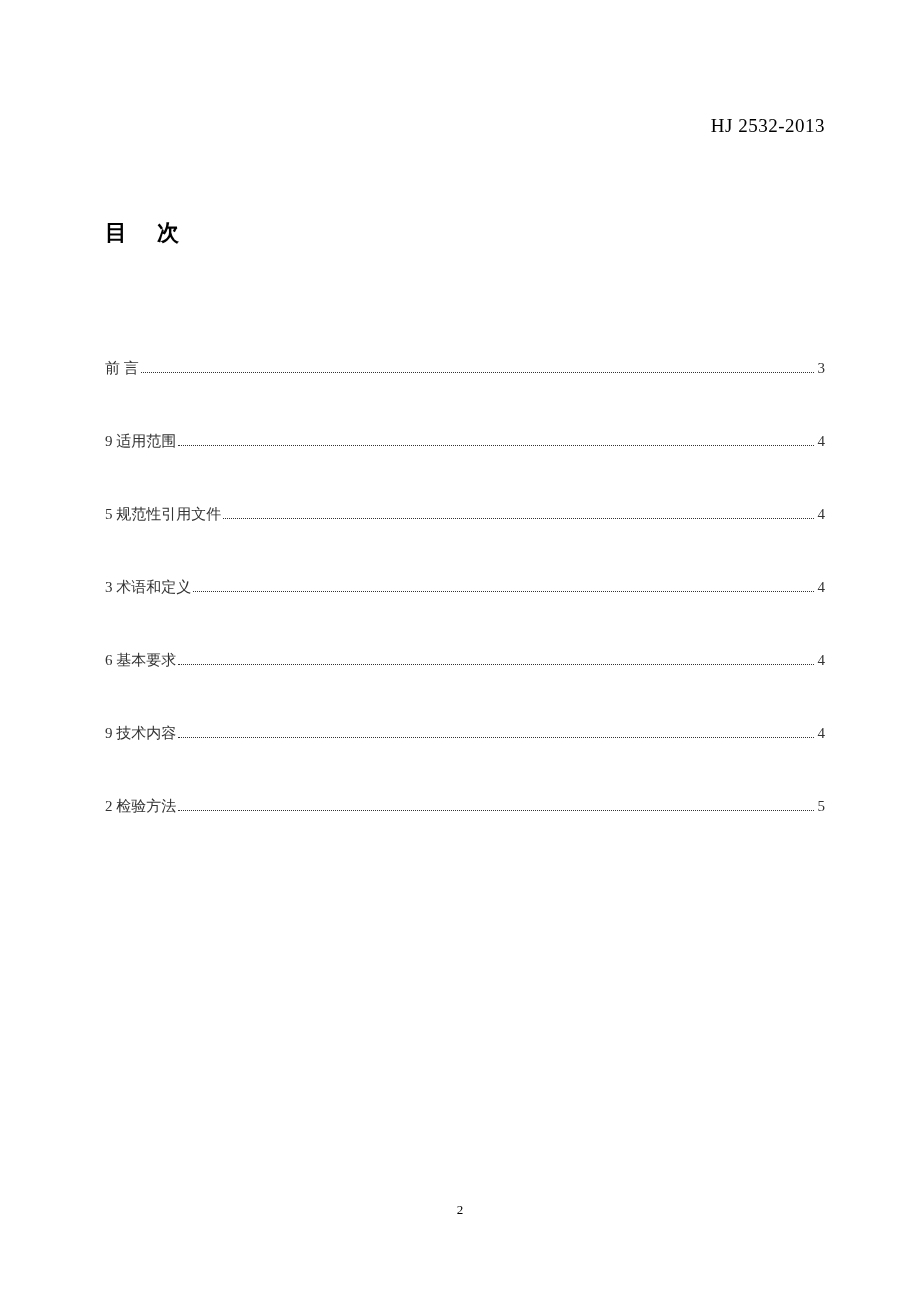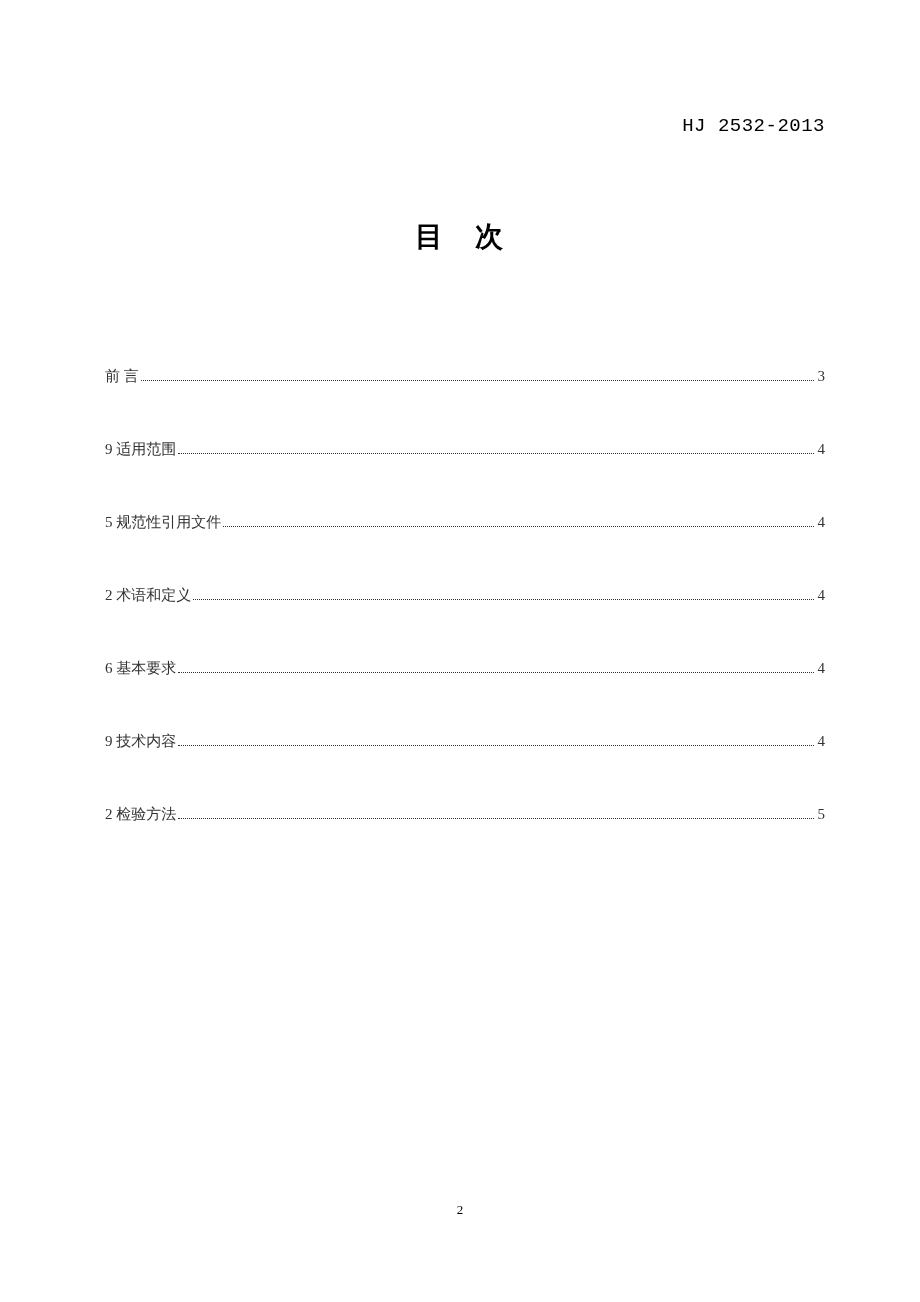--- a/index.html
+++ b/index.html
@@ -18,27 +18,26 @@
       width: 100%;
       height: 100%;
       padding: 110px 95px 60px 105px;
       position: relative;
     }
     .header-code {
       position: absolute;
       top: 115px;
       right: 95px;
       font-size: 19px;
-      font-family: Liberation Mono, monospace;
+      font-family: Liberation Serif, serif;
       letter-spacing: 0.5px;
       color: #000;
     }
     .title {
-      text-align: center;
-      font-size: 28px;
+      font-size: 22px;
       font-family: "SimHei", "黑体", sans-serif;
       font-weight: bold;
       margin-top: 108px;
       letter-spacing: 12px;
       color: #000;
     }
     .toc {
       margin-top: 78px;
     }
     .toc-entry {
@@ -92,21 +91,21 @@
       <span class="toc-label">9 适用范围</span>
       <span class="toc-dots"></span>
       <span class="toc-page">4</span>
     </div>
     <div class="toc-entry">
       <span class="toc-label">5 规范性引用文件</span>
       <span class="toc-dots"></span>
       <span class="toc-page">4</span>
     </div>
     <div class="toc-entry">
-      <span class="toc-label">2 术语和定义</span>
+      <span class="toc-label">3 术语和定义</span>
       <span class="toc-dots"></span>
       <span class="toc-page">4</span>
     </div>
     <div class="toc-entry">
       <span class="toc-label">6 基本要求</span>
       <span class="toc-dots"></span>
       <span class="toc-page">4</span>
     </div>
     <div class="toc-entry">
       <span class="toc-label">9 技术内容</span>

